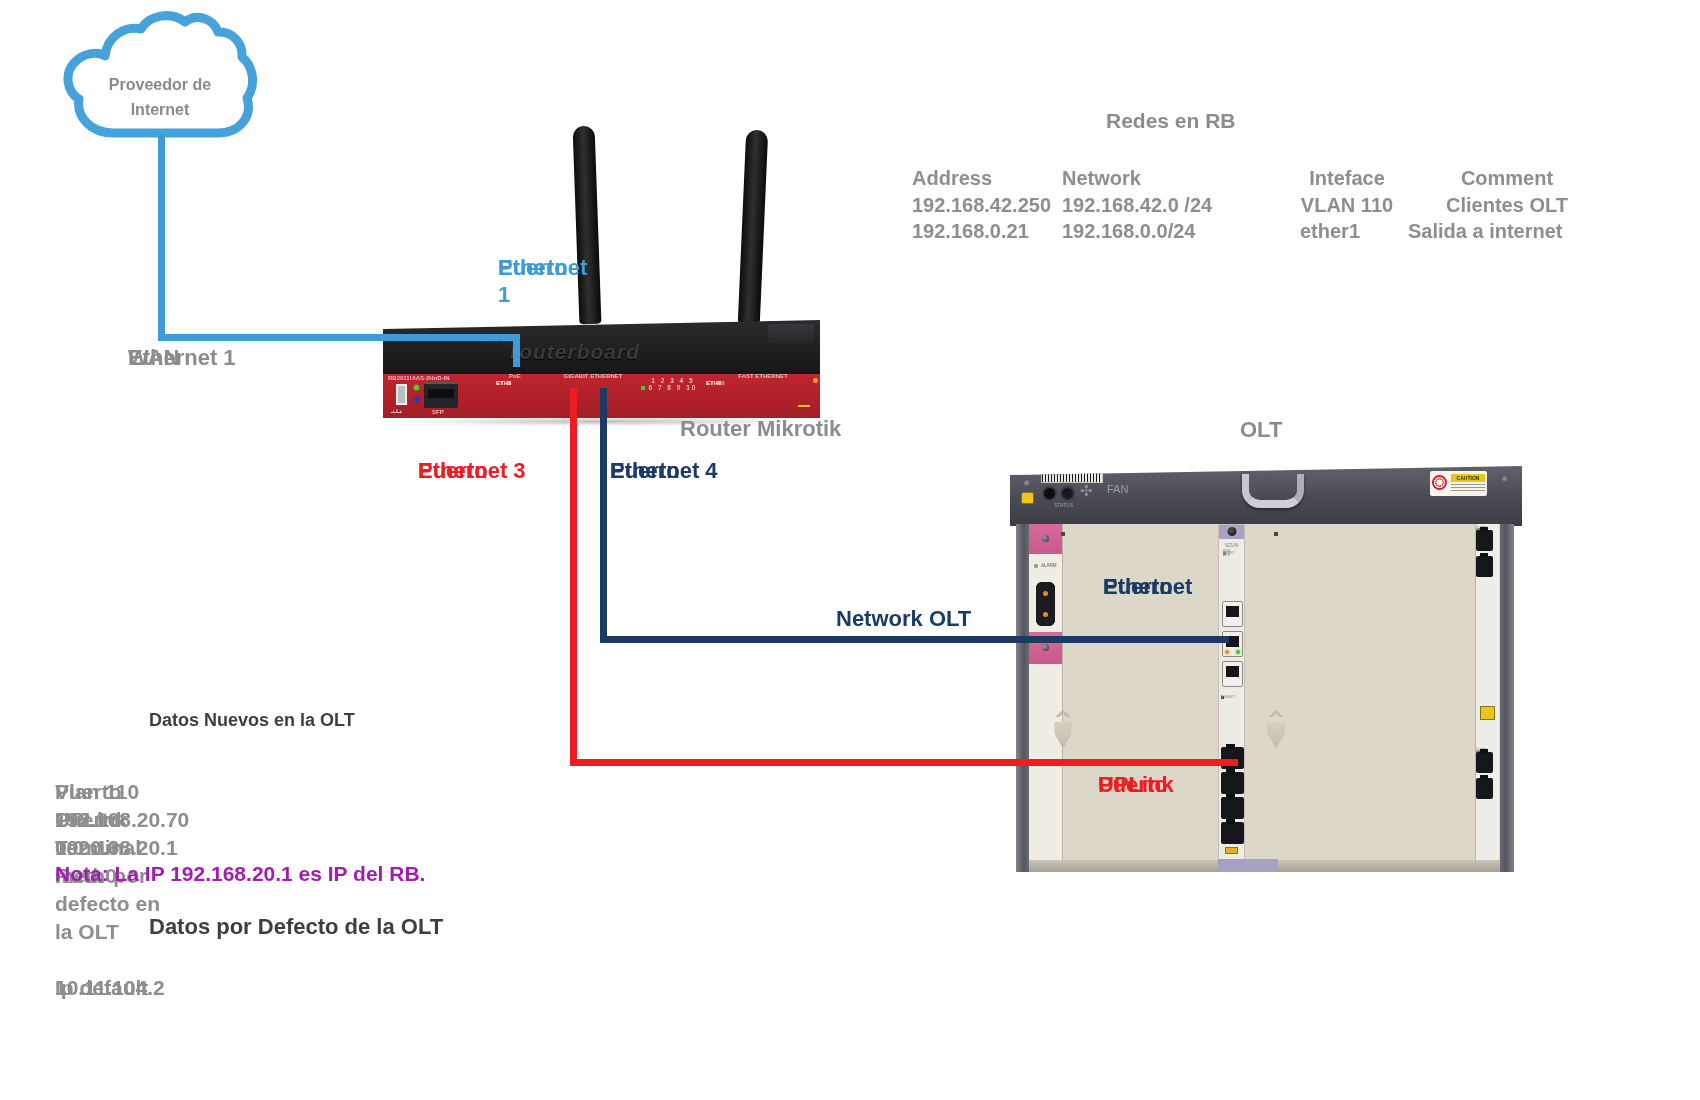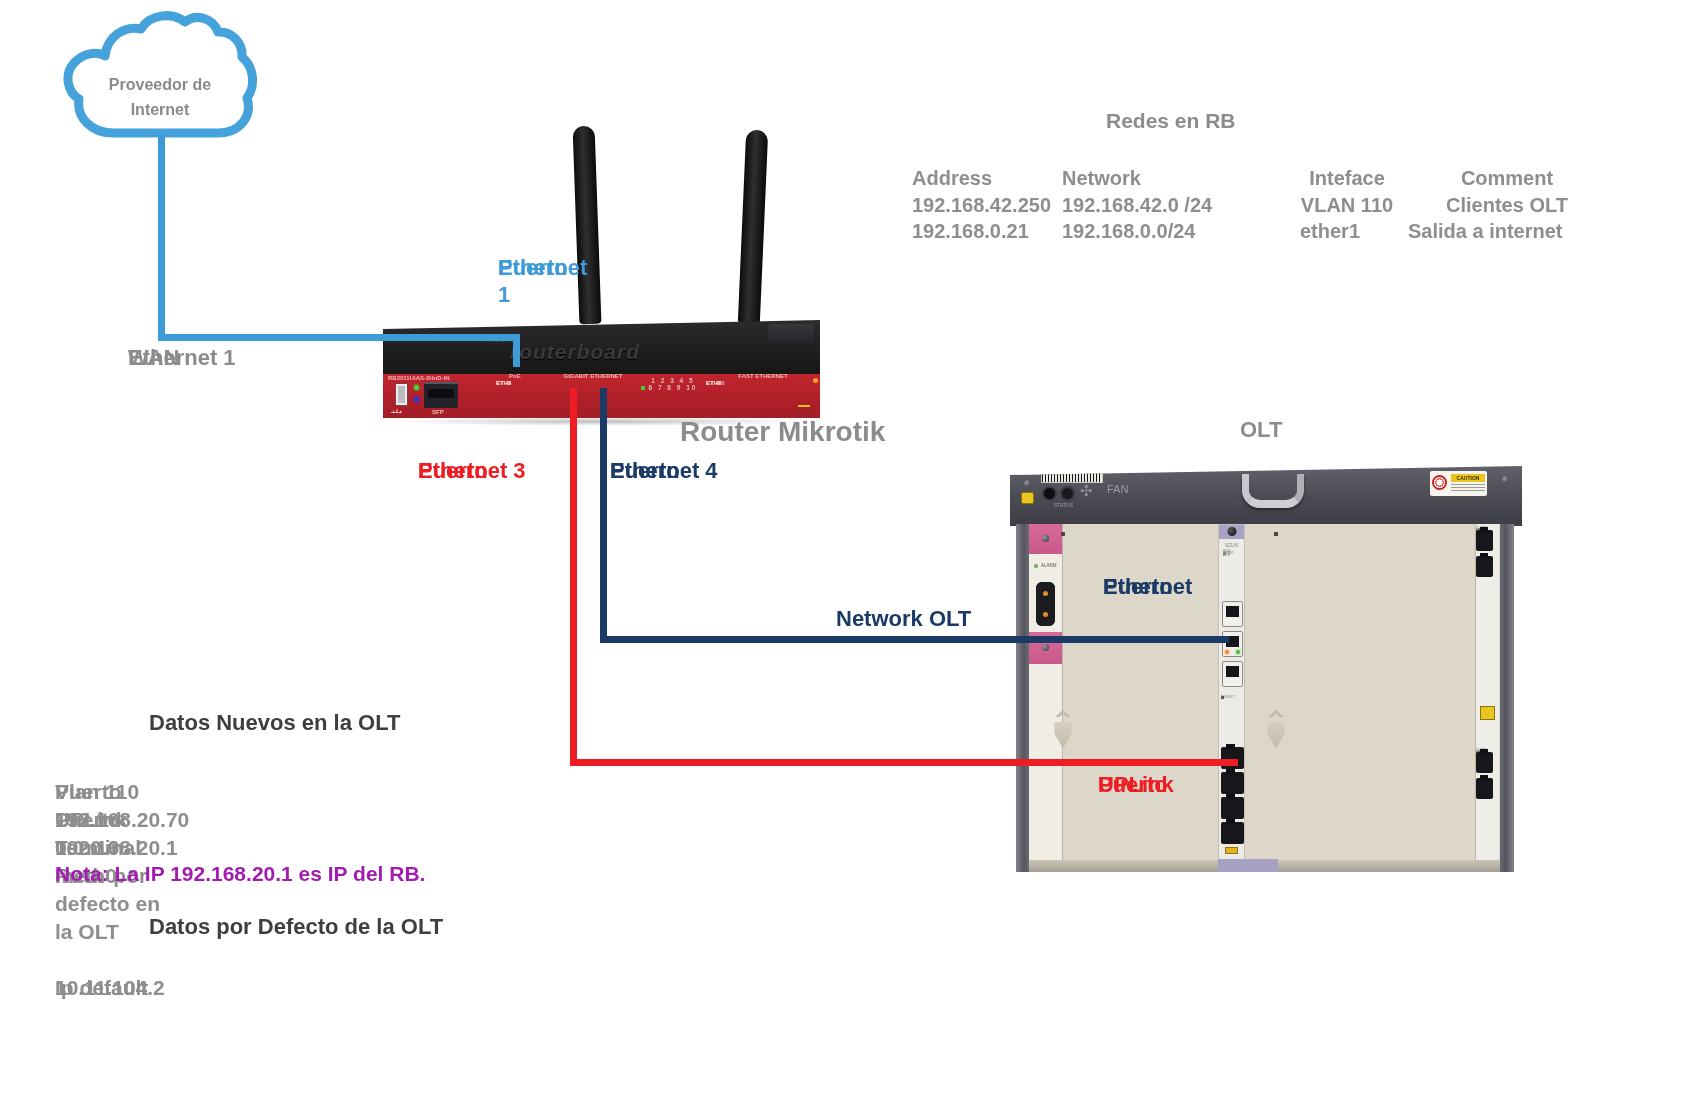--- a/index.html
+++ b/index.html
@@ -26,21 +26,21 @@
   #line-e4-v{left:600px;top:388px;width:7px;height:255px;background:#1B3A66;}
   #line-e4-h{left:600px;top:636px;width:629px;height:7px;background:#1B3A66;}
 
   
   .lbl{z-index:5;font-weight:bold;}
   #wan-label{left:128px;top:344px;width:135px;text-align:center;font-size:22px;line-height:27px;color:#8C8C8C;}
   #eth1-label{left:498px;top:254px;font-size:22px;line-height:27px;color:#3E9BD8;}
   #eth3-label{left:418px;top:458px;width:120px;text-align:center;font-size:22px;line-height:26px;color:#EE1D23;}
   #eth4-label{left:610px;top:458px;width:120px;text-align:center;font-size:22px;line-height:26px;color:#1B3A66;}
   #terminal-label{left:836px;top:606px;font-size:22px;color:#1B3A66;}
-  #router-caption{left:680px;top:416px;font-size:28px;color:#8C8C8C;}
+  #router-caption{left:680px;top:416px;font-size:22px;color:#8C8C8C;}
   #olt-caption{left:1240px;top:417px;font-size:22px;color:#8C8C8C;}
   #olt-eth-label{left:1103px;top:574px;width:100px;text-align:center;font-size:22px;line-height:25px;color:#1B3A66;}
   #olt-up-label{left:1098px;top:772px;width:100px;text-align:center;font-size:22px;line-height:25px;color:#EE1D23;}
   .lbl span{position:static;display:block;}
 
   
   #router{left:383px;top:120px;width:437px;height:300px;z-index:2;}
   .ant{background:linear-gradient(90deg,#0c0c0c,#2f2f2f 45%,#0a0a0a);border-radius:11px 11px 4px 4px;}
   #ant-left{left:193px;top:6px;width:22px;height:198px;transform:rotate(-2deg);}
   #ant-right{left:359px;top:10px;width:22px;height:194px;transform:rotate(2.5deg);}
@@ -187,21 +187,21 @@
   #redes-rows .trow>div{position:static;white-space:nowrap;}
   .trow .c1,.trow .c2{text-align:left;}
   .trow.hdr .c3,.trow.r1 .c3{text-align:center;padding-left:40px;}
   .trow.hdr .c4,.trow.r1 .c4{text-align:center;}
   .trow.r2 .c3{text-align:right;}
   .trow.r2 .c4{text-align:right;padding-right:14px;}
   .trow.r3 .c3{text-align:left;padding-left:54px;}
   .trow.r3 .c4{text-align:left;}
 
   
-  #datos-title{left:149px;top:710px;font-size:22px;}
+  #datos-title{left:149px;top:710px;font-size:18px;}
   #datos-rows{left:55px;top:778px;font-size:21px;color:#8E8E8E;font-weight:bold;line-height:28px;white-space:pre-wrap;}
   #datos-rows .drow,#ip-row .drow{position:static;display:block;height:28px;}
   .drow .dc1{position:static;display:inline-block;width:156px;}
   .drow .dc2{position:static;display:inline-block;}
   #datos-nota{left:55px;top:862px;font-size:21px;color:#a21caf;font-weight:bold;}
   #defecto-title{left:149px;top:914px;font-size:22px;}
   #ip-row{left:55px;top:976px;font-size:21px;color:#8E8E8E;font-weight:bold;white-space:pre-wrap;}
   #ip-row .dc1{width:170px;}
   #note{left:38px;top:1020px;font-size:21px;color:#8F8F8F;font-weight:bold;line-height:28px;white-space:nowrap;}
   #note span{position:static;display:block;}

